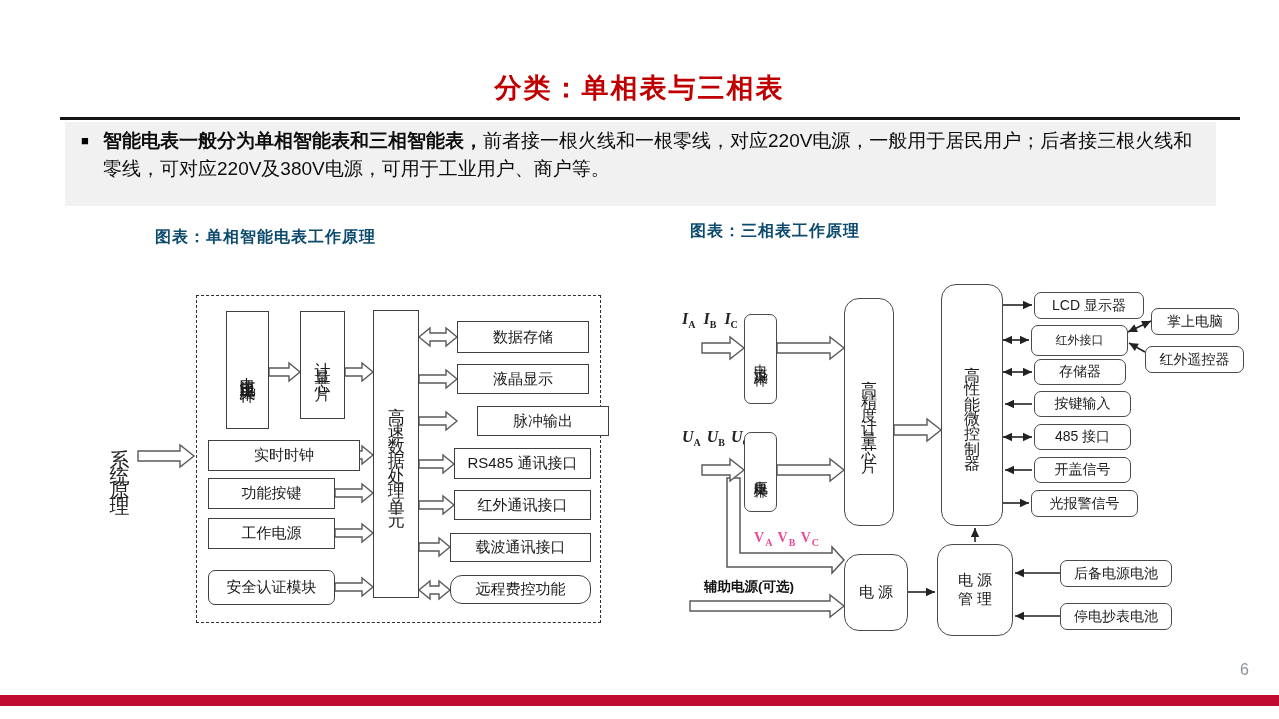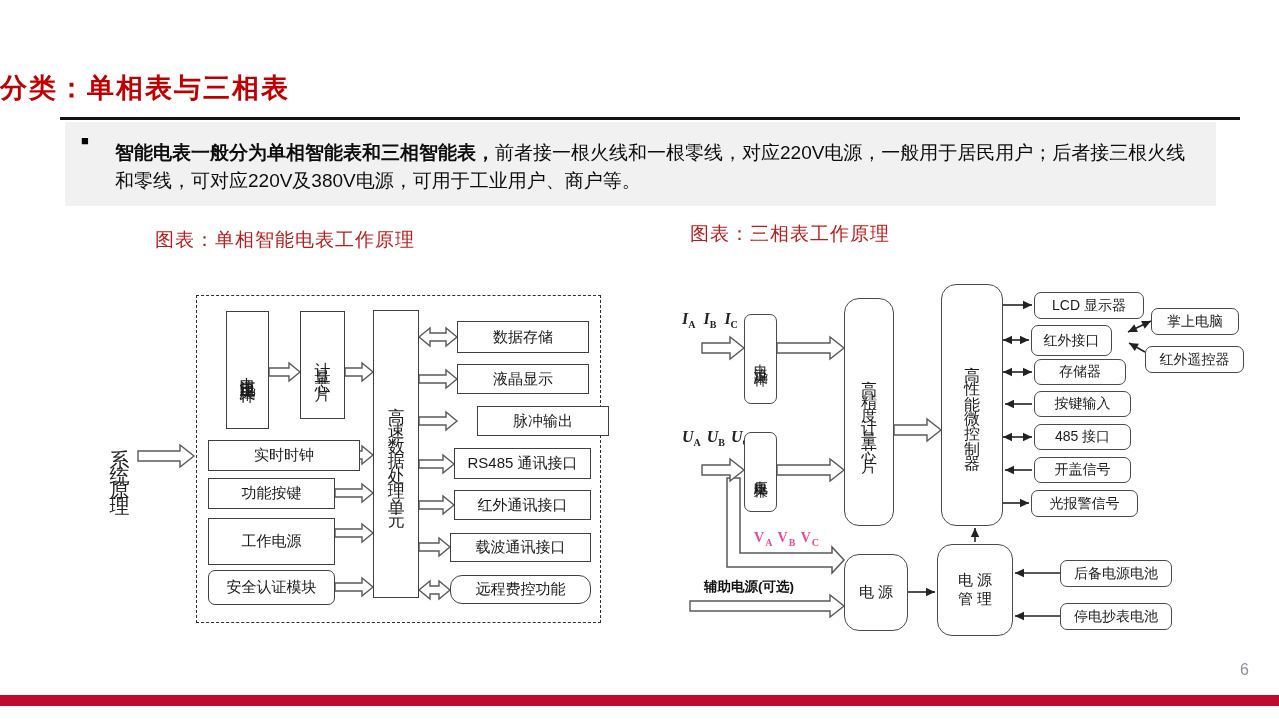--- a/index.html
+++ b/index.html
@@ -1,26 +1,26 @@
 <!DOCTYPE html>
 <html><head>
 <meta charset="utf-8">
 <style>
   html,body{margin:0;padding:0;background:#fff;}
   .slide{position:relative;width:1279px;height:719px;background:#fff;overflow:hidden;
          font-family:"Liberation Sans","DejaVu Sans",sans-serif;color:#111;}
-  .title{position:absolute;left:0;right:0;top:70px;margin:0;text-align:left;
+  .title{position:absolute;left:0;right:0;top:70px;margin:0;text-align:center;
          font-size:27px;font-weight:bold;color:#c00000;letter-spacing:2px;}
   .rule{position:absolute;left:60px;width:1180px;top:117px;height:3px;background:#141414;}
   .summary{position:absolute;left:65px;top:122px;width:1151px;height:84px;background:#f1f1f1;box-sizing:border-box;}
   .bullet-marker{position:absolute;left:16px;top:11px;font-size:13px;color:#000;}
-  .summary-text{position:absolute;left:38px;top:5px;right:12px;margin:12px;
+  .summary-text{position:absolute;left:38px;top:5px;right:12px;margin:0;
                 font-size:19px;line-height:28px;color:#0d0d0d;}
   .summary-text b{font-weight:bold;}
-  .caption{position:absolute;font-size:19px;font-weight:normal;color:#b91c1c;letter-spacing:1px;}
+  .caption{position:absolute;font-size:16px;font-weight:bold;color:#0c4a6e;letter-spacing:1px;}
   .cap-left{left:155px;top:227px;}
   .cap-right{left:690px;top:221px;}
   .diagram{position:absolute;}
   .dg-left{left:100px;top:280px;width:520px;height:350px;}
   .dg-right{left:640px;top:270px;width:620px;height:400px;}
   .diagram svg{position:absolute;left:0;top:0;z-index:0;}
   .bx{position:absolute;box-sizing:border-box;border:1.5px solid #3f3f3f;background:#fff;
       display:flex;align-items:center;justify-content:center;text-align:center;
       font-size:15px;color:#1a1a1a;z-index:1;line-height:1.25;}
   .rd{border-radius:7px;border-color:#4a4a4a;}
@@ -77,21 +77,21 @@
     <div class="dashed" style="left:96px;top:15px;width:405px;height:328px;"></div>
 
     <div class="sys-label">系统原理</div>
 
     <div class="bx vtext" style="left:126px;top:31px;width:43px;height:118px;font-size:16px;letter-spacing:2px;">电流电压采样</div>
     <div class="bx vtext" style="left:200px;top:31px;width:45px;height:108px;font-size:16px;letter-spacing:8px;">计量芯片</div>
     <div class="bx vtext" style="left:273px;top:30px;width:46px;height:288px;font-size:17px;letter-spacing:15px;">高速数据处理单元</div>
 
     <div class="bx" style="left:108px;top:160px;width:152px;height:31px;">实时时钟</div>
     <div class="bx" style="left:108px;top:198px;width:127px;height:31px;">功能按键</div>
-    <div class="bx" style="left:108px;top:238px;width:127px;height:47px;">工作电源</div>
+    <div class="bx" style="left:108px;top:238px;width:127px;height:31px;">工作电源</div>
     <div class="bx" style="left:108px;top:290px;width:127px;height:35px;border-radius:7px;">安全认证模块</div>
 
     <div class="bx" style="left:357px;top:41px;width:132px;height:32px;">数据存储</div>
     <div class="bx" style="left:357px;top:84px;width:132px;height:30px;">液晶显示</div>
     <div class="bx" style="left:377px;top:126px;width:132px;height:30px;">脉冲输出</div>
     <div class="bx" style="left:354px;top:168px;width:137px;height:31px;">RS485 通讯接口</div>
     <div class="bx" style="left:354px;top:210px;width:137px;height:30px;">红外通讯接口</div>
     <div class="bx" style="left:350px;top:253px;width:141px;height:29px;">载波通讯接口</div>
     <div class="bx" style="left:350px;top:295px;width:141px;height:29px;border-radius:12px;">远程费控功能</div>
   </div>
@@ -147,21 +147,21 @@
       <div class="io"><i>U</i><sub>B</sub></div>
       <div class="io"><i>U</i><sub>C</sub></div>
     </div>
 
     <div class="bx vtext rd" style="left:104px;top:44px;width:33px;height:90px;font-size:14px;letter-spacing:3px;">电流采样</div>
     <div class="bx vtext rd" style="left:104px;top:162px;width:33px;height:80px;font-size:14px;letter-spacing:1px;">电压采样</div>
     <div class="bx vtext rd-lg" style="left:204px;top:28px;width:50px;height:228px;font-size:16px;letter-spacing:13px;">高精度计量芯片</div>
     <div class="bx vtext rd-lg" style="left:301px;top:14px;width:62px;height:242px;font-size:16px;letter-spacing:15px;">高性能微控制器</div>
 
     <div class="bx rd" style="left:394px;top:22px;width:110px;height:27px;font-size:14px;">LCD 显示器</div>
-    <div class="bx rd" style="left:391px;top:55px;width:81px;height:31px;font-size:14px;">红外接口</div>
+    <div class="bx rd" style="left:391px;top:55px;width:97px;height:31px;font-size:12px;">红外接口</div>
     <div class="bx rd" style="left:511px;top:38px;width:88px;height:27px;font-size:14px;">掌上电脑</div>
     <div class="bx rd" style="left:505px;top:76px;width:99px;height:27px;font-size:14px;">红外遥控器</div>
     <div class="bx rd" style="left:394px;top:89px;width:92px;height:26px;font-size:14px;">存储器</div>
     <div class="bx rd" style="left:394px;top:121px;width:97px;height:26px;font-size:14px;">按键输入</div>
     <div class="bx rd" style="left:394px;top:154px;width:97px;height:26px;font-size:14px;">485 接口</div>
     <div class="bx rd" style="left:394px;top:187px;width:97px;height:26px;font-size:14px;">开盖信号</div>
     <div class="bx rd" style="left:391px;top:220px;width:107px;height:27px;font-size:14px;">光报警信号</div>
 
     <div class="vlbl" style="left:114px;top:260px;">
       <span>V</span><sub>A</sub>

